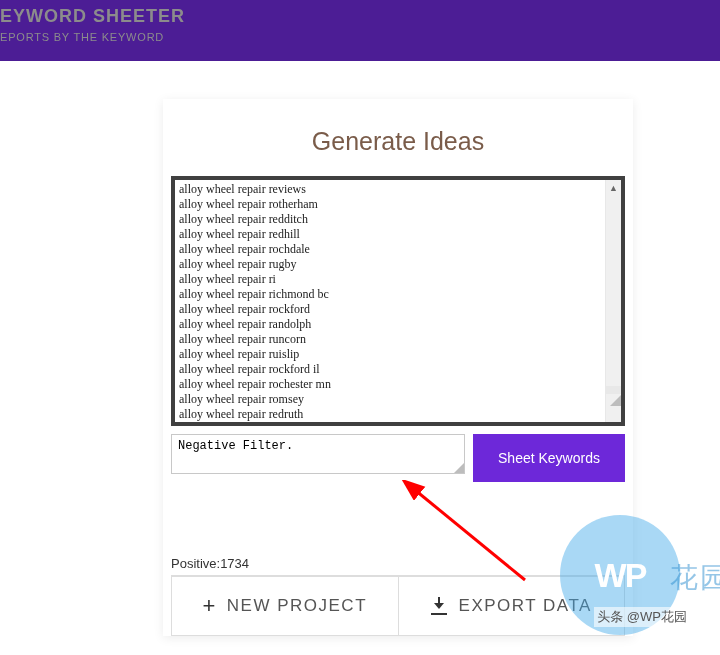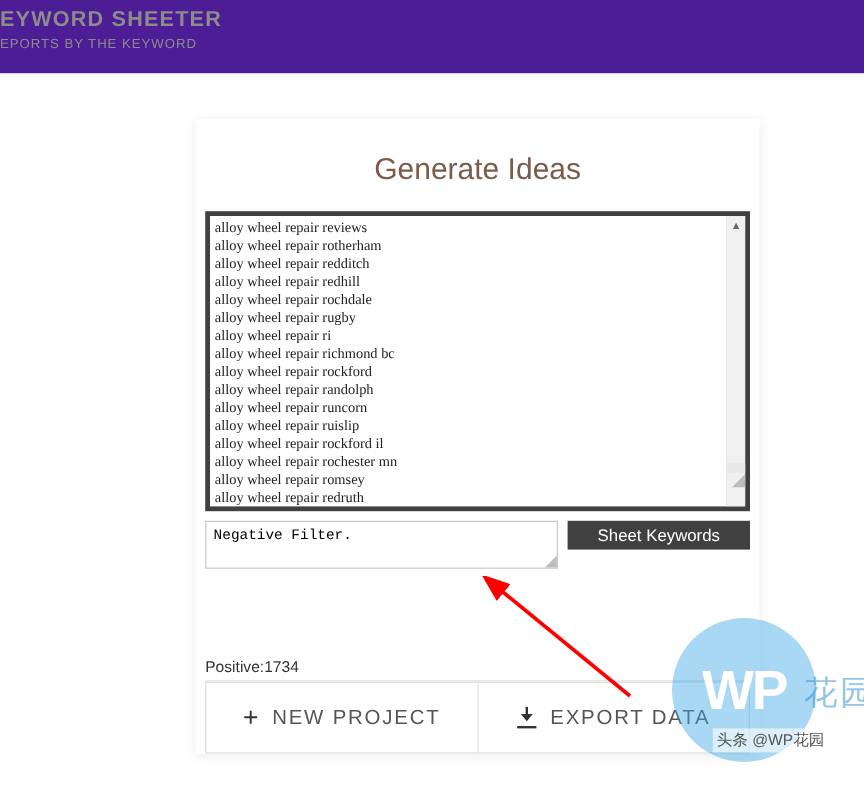--- a/index.html
+++ b/index.html
@@ -113,26 +113,26 @@
   }
   .filter-box::after{
     content:"";
     position:absolute;
     right:0; bottom:0;
     width:0; height:0;
     border-left:10px solid transparent;
     border-bottom:10px solid #bdbdbd;
   }
   .sheet-btn {
-    background: #404040;
+    background: #6d28d9;
     color: #ffffff;
     border: none;
     font-size: 14px;
     padding: 0 20px;
-    height: 24px;
+    height: 48px;
     cursor: pointer;
     flex-shrink: 0;
     width: 152px;
     text-align: center;
   }
   .results-row {
     margin-top: 66px;
     padding: 0 8px;
     font-size: 13px;
     color: #333;
@@ -197,21 +197,21 @@
     bottom: 20px;
     width: 120px;
     height: 120px;
     border-radius: 50%;
     background: rgba(64,169,232,0.45);
     display: flex;
     align-items: center;
     justify-content: center;
   }
   .watermark-wp {
-    font-size: 46px;
+    font-size: 34px;
     font-weight: 700;
     color: #ffffff;
     letter-spacing: -2px;
   }
   .watermark-text-cn {
     position: absolute;
     right: -10px;
     bottom: 58px;
     font-size: 28px;
     color: rgba(43,142,207,0.5);

